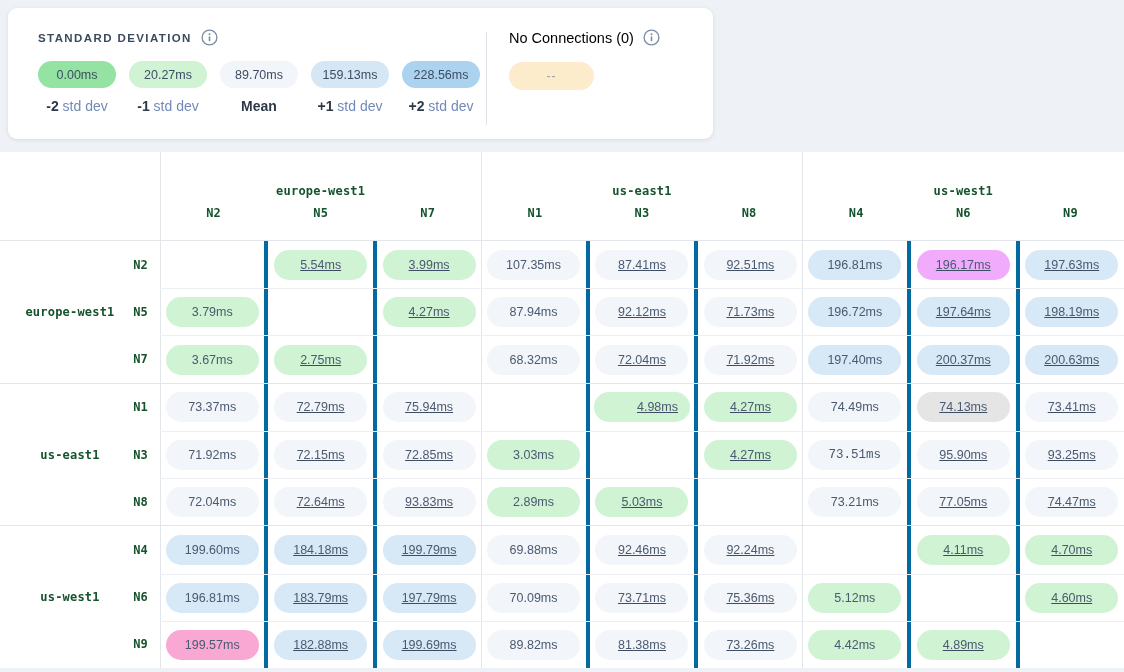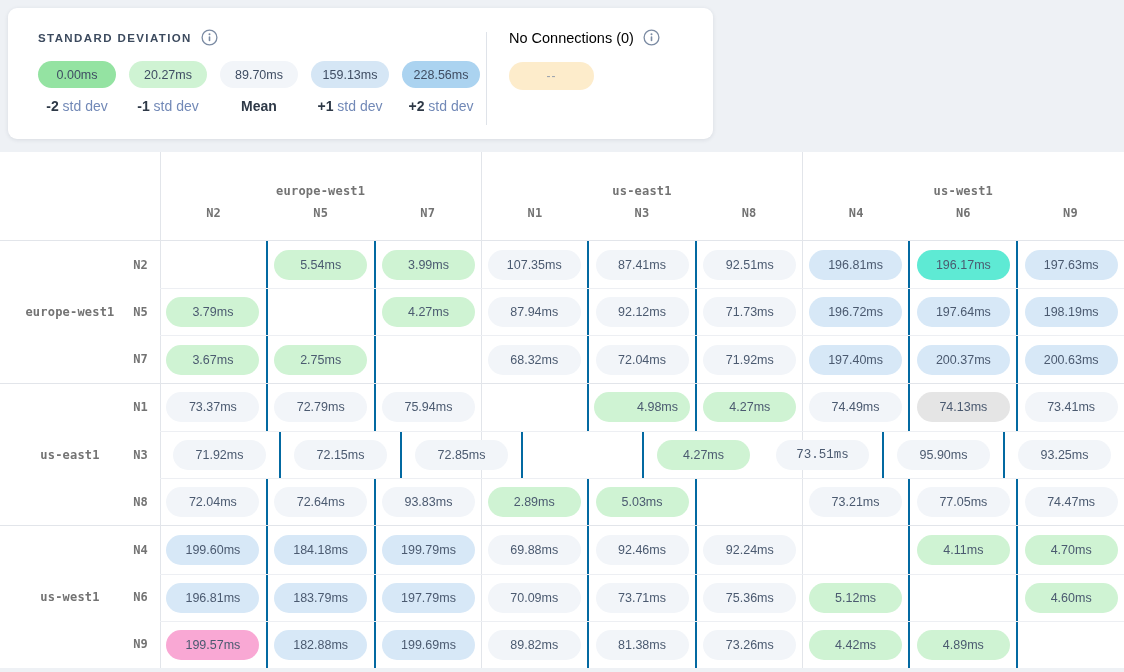--- a/index.html
+++ b/index.html
@@ -44,21 +44,21 @@
   }
   
   .table {
     position:absolute; left:0; top:152px; width:1124px; height:516px;
     background:#ffffff;
   }
   .vline { position:absolute; top:0; bottom:0; width:1px; background:#e2e5ea; }
   .vline.v1 { left:160px; } .vline.v2 { left:481px; } .vline.v3 { left:802px; }
   .mono {
     font-family:"DejaVu Sans Mono", monospace; font-weight:700;
-    font-size:12px; color:#737373; letter-spacing:0.2px;
+    font-size:12px; color:#14532d; letter-spacing:0.2px;
   }
   .thead { display:flex; height:88px; }
   .corner { width:160px; flex:0 0 auto; }
   .group-head { flex:1; display:flex; flex-direction:column; }
   .region-name { flex:1; display:flex; align-items:center; justify-content:center; padding-top:24px; }
   .node-row { height:34px; display:flex; }
   .node-head { flex:1; text-align:center; }
   .tbody { height:428px; display:flex; flex-direction:column; border-top:1px solid #e2e5ea; }
   .row-group { flex:1; position:relative; display:flex; }
   .row-group + .row-group { border-top:1px solid #e2e5ea; }
@@ -68,21 +68,21 @@
   }
   .rows-block { flex:1; display:flex; flex-direction:column; }
   .row { flex:1; display:flex; }
   .node-label {
     width:160px; flex:0 0 auto; text-align:right; padding-right:12px;
     display:flex; align-items:center; justify-content:flex-end;
   }
   .cells { flex:1; display:flex; }
   .row + .row .cells { border-top:1px solid #edeff3; }
   .cell { flex:1; display:flex; align-items:center; justify-content:center; }
-  .cell.sep { border-left:2px solid #0369a1; }
+  .cell.sep { border-left:4px solid #0369a1;text-decoration:underline; }
   .pill {
     min-width:93px; height:30px; border-radius:15px; padding:0 12px;
     display:flex; align-items:center; justify-content:center;
     font-size:12.5px; color:#4b5a70;
   }
 </style>
 </head>
 <body>
 
 <div class="card">
@@ -189,21 +189,21 @@
               <div class="cell sep">
                 <div class="pill" style="background: rgb(242, 245, 249);">87.41ms</div>
               </div>
               <div class="cell sep">
                 <div class="pill" style="background: rgb(242, 245, 249);">92.51ms</div>
               </div>
               <div class="cell">
                 <div class="pill" style="background: rgb(215, 232, 247);">196.81ms</div>
               </div>
               <div class="cell sep">
-                <div class="pill" style="background: #5eead4;">196.17ms</div>
+                <div class="pill" style="background: #f0abfc;">196.17ms</div>
               </div>
               <div class="cell sep">
                 <div class="pill" style="background: rgb(215, 232, 247);">197.63ms</div>
               </div>
             </div>
           </div>
           <div class="row">
             <div class="node-label mono">N5</div>
             <div class="cells">
               <div class="cell">
@@ -302,20 +302,23 @@
             <div class="node-label mono">N3</div>
             <div class="cells">
               <div class="cell">
                 <div class="pill" style="background: rgb(242, 245, 249);">71.92ms</div>
               </div>
               <div class="cell sep">
                 <div class="pill" style="background: rgb(242, 245, 249);">72.15ms</div>
               </div>
               <div class="cell sep">
                 <div class="pill" style="background: rgb(242, 245, 249);">72.85ms</div>
+              </div>
+              <div class="cell">
+                <div class="pill" style="background: rgb(207, 243, 211);">3.03ms</div>
               </div>
               <div class="cell sep"></div>
               <div class="cell sep">
                 <div class="pill" style="background: rgb(207, 243, 211);">4.27ms</div>
               </div>
               <div class="cell">
                 <div class="pill" style="background: rgb(242, 245, 249); font-family: Liberation Mono, monospace;">73.51ms</div>
               </div>
               <div class="cell sep">
                 <div class="pill" style="background: rgb(242, 245, 249);">95.90ms</div>

